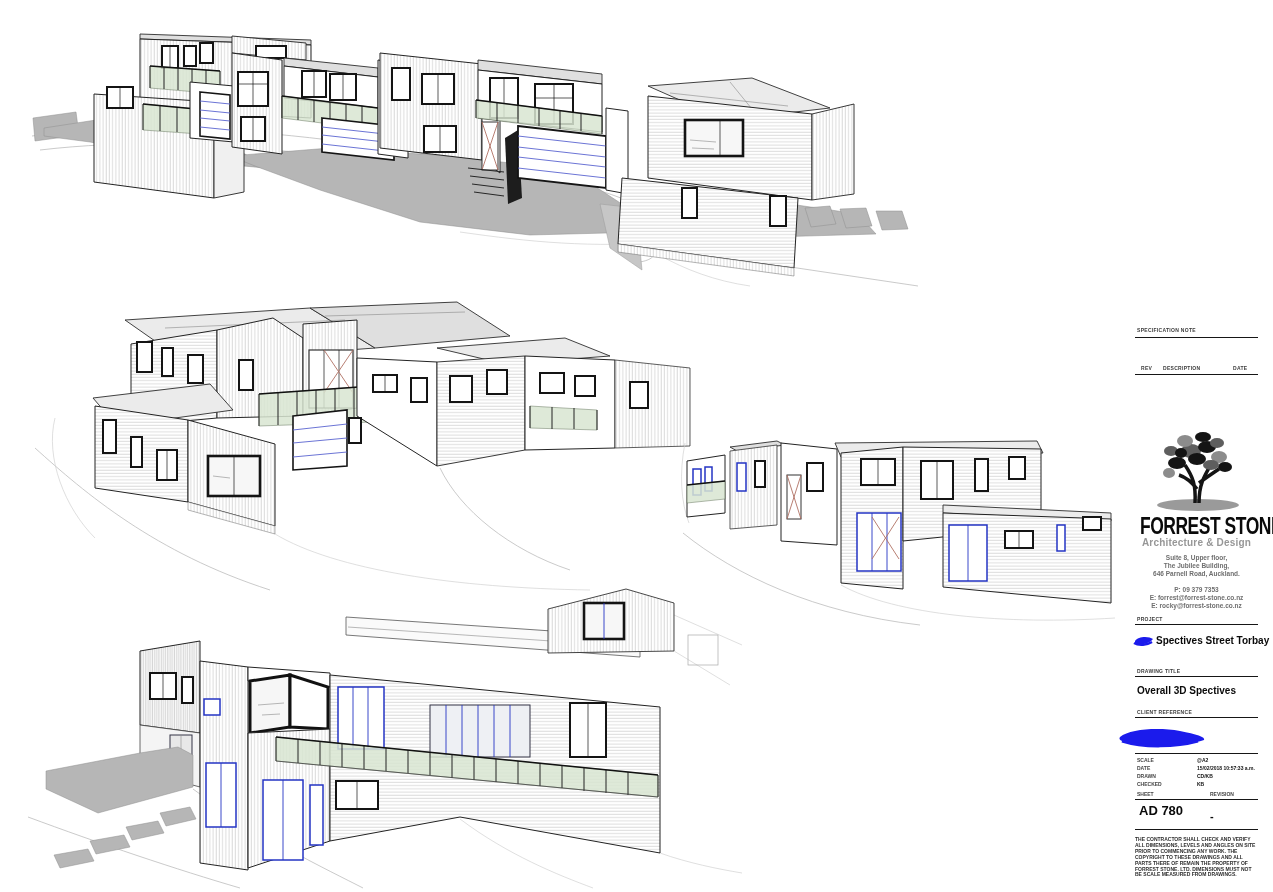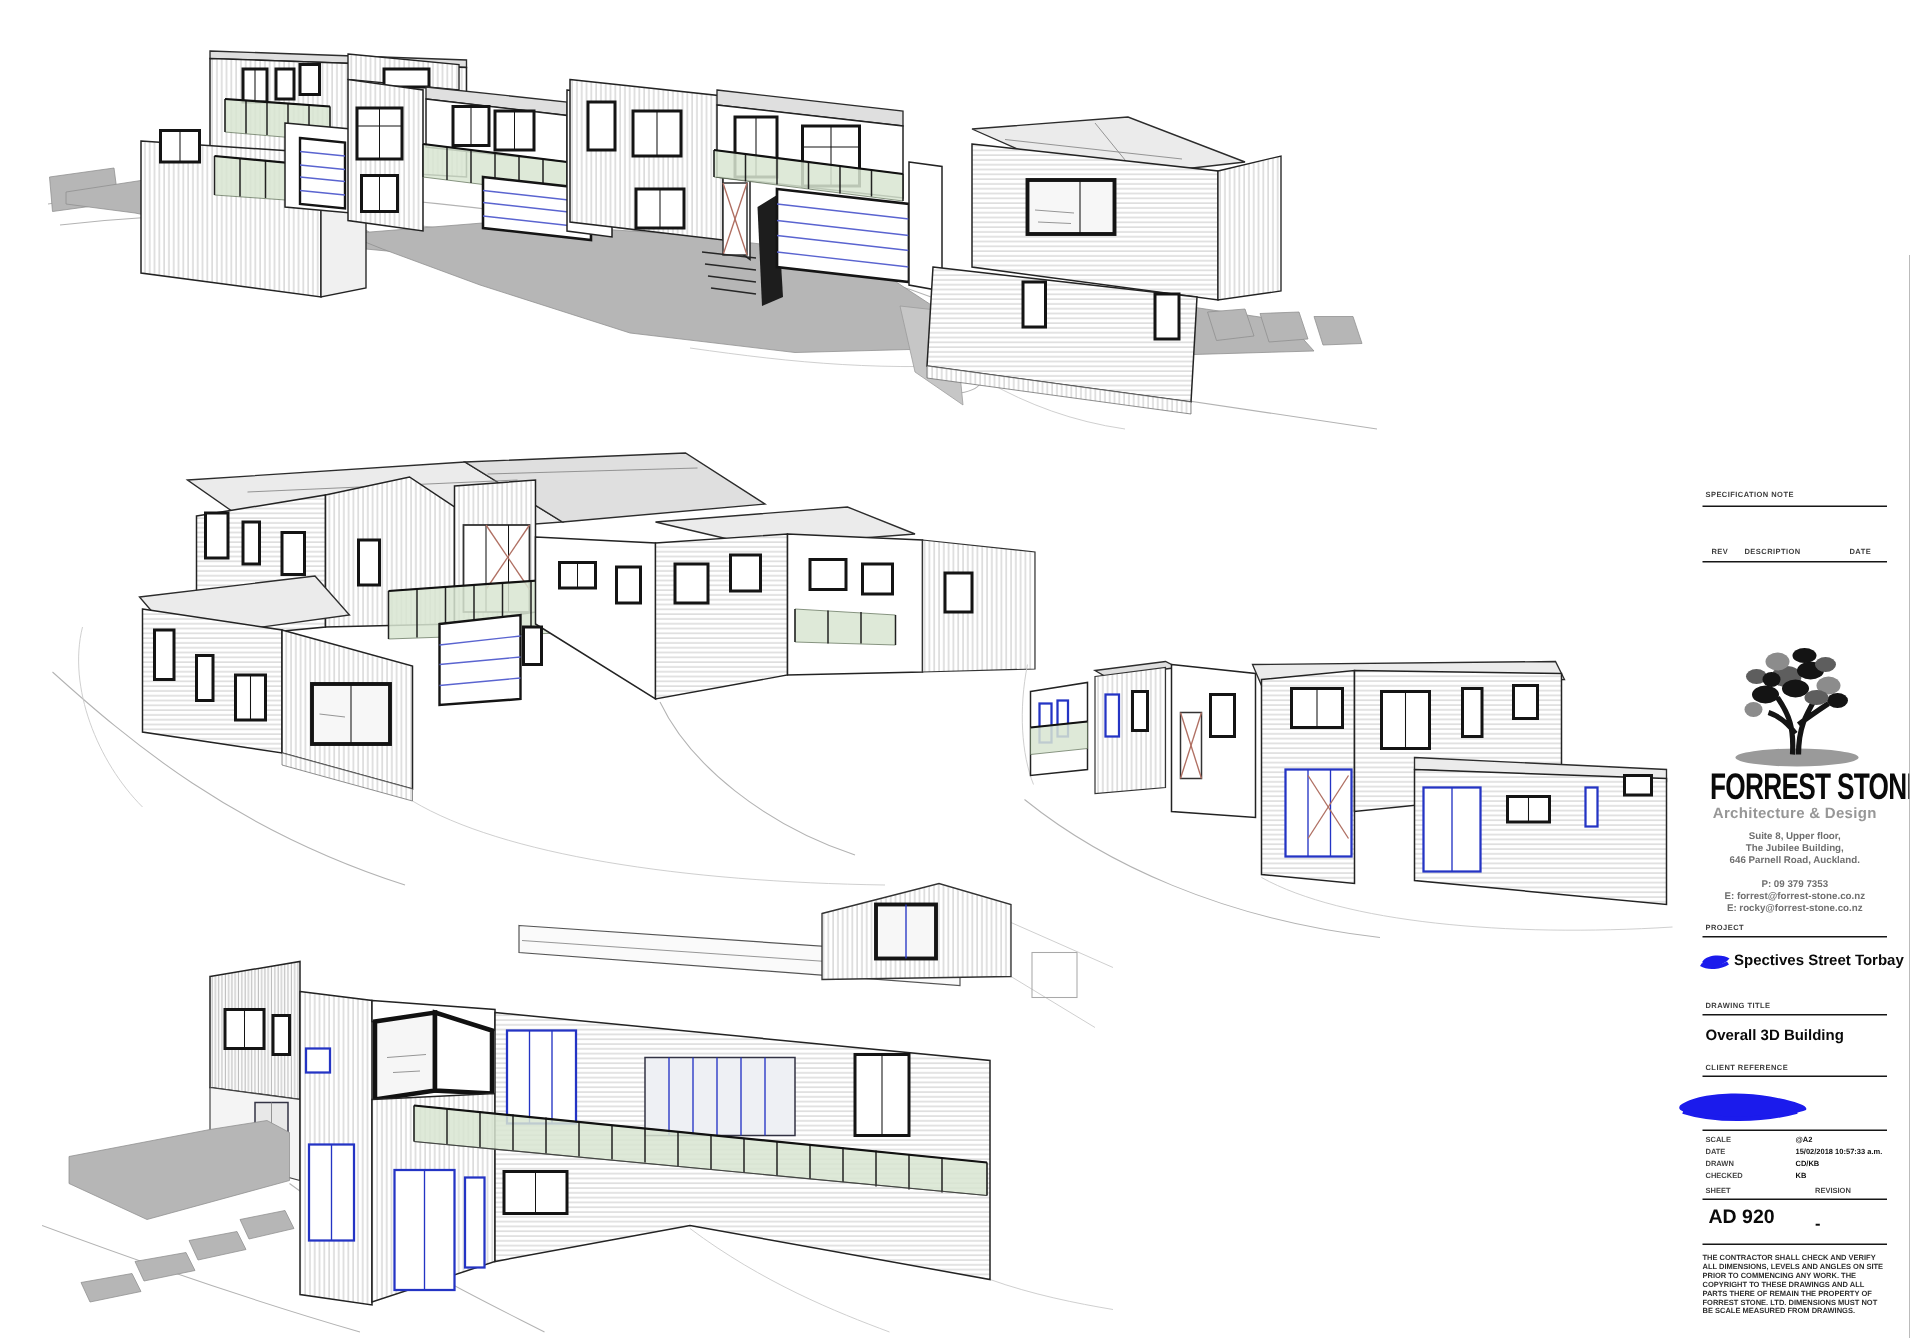--- a/index.html
+++ b/index.html
@@ -518,21 +518,21 @@
   <div class="tb-rule" style="top:624px"></div>
 
   <svg style="left:3px;top:634px" width="22" height="13" viewBox="0 0 22 13">
     <path d="M2,7 C5,2 16,2 20,5 C16,10 6,12 2,9 Z" fill="#1b1bec"></path>
     <path d="M1,9 C6,12 14,11 19,8" stroke="#1b1bec" stroke-width="2.5" fill="none"></path>
   </svg>
   <div class="proj-name" style="top:635px;left:26px">Spectives Street Torbay</div>
 
   <div class="tb-label" style="top:668px;left:7px">DRAWING TITLE</div>
   <div class="tb-rule" style="top:676px"></div>
-  <div class="proj-name" style="top:685px;left:7px">Overall 3D Building</div>
+  <div class="proj-name" style="top:685px;left:7px">Overall 3D Spectives</div>
 
   <div class="tb-label" style="top:709px;left:7px">CLIENT REFERENCE</div>
   <div class="tb-rule" style="top:717px"></div>
 
   <svg style="left:-12px;top:725px" width="92" height="24" viewBox="0 0 92 24">
     <path d="M2,12 C12,4 40,2 62,6 C78,9 88,12 86,15 C70,21 30,22 10,18 C4,16 0,15 2,12 Z" fill="#1b1bec"></path>
     <path d="M4,16 C26,23 58,22 80,16" stroke="#1b1bec" stroke-width="3" fill="none"></path>
   </svg>
   <div class="tb-rule" style="top:753px"></div>
 
@@ -541,20 +541,20 @@
   <div class="meta-label" style="top:765px;left:7px">DATE</div>
   <div class="meta-value" style="top:765px;left:67px">15/02/2018 10:57:33 a.m.</div>
   <div class="meta-label" style="top:773px;left:7px">DRAWN</div>
   <div class="meta-value" style="top:773px;left:67px">CD/KB</div>
   <div class="meta-label" style="top:781px;left:7px">CHECKED</div>
   <div class="meta-value" style="top:781px;left:67px">KB</div>
 
   <div class="meta-label" style="top:791px;left:7px">SHEET</div>
   <div class="meta-label" style="top:791px;left:80px">REVISION</div>
   <div class="tb-rule" style="top:799px"></div>
-  <div class="sheet-no" style="top:803px;left:9px">AD 920</div>
+  <div class="sheet-no" style="top:803px;left:9px">AD 780</div>
   <div class="sheet-no" style="top:810px;left:80px;font-size:11px">-</div>
   <div class="tb-rule" style="top:829px"></div>
 
   <div class="disclaimer" style="top:837px">THE CONTRACTOR SHALL CHECK AND VERIFY ALL DIMENSIONS, LEVELS AND ANGLES ON SITE PRIOR TO COMMENCING ANY WORK. THE COPYRIGHT TO THESE DRAWINGS AND ALL PARTS THERE OF REMAIN THE PROPERTY OF FORREST STONE. LTD. DIMENSIONS MUST NOT BE SCALE MEASURED FROM DRAWINGS.</div>
 </div>
 
 </div>
 
 </body></html>

